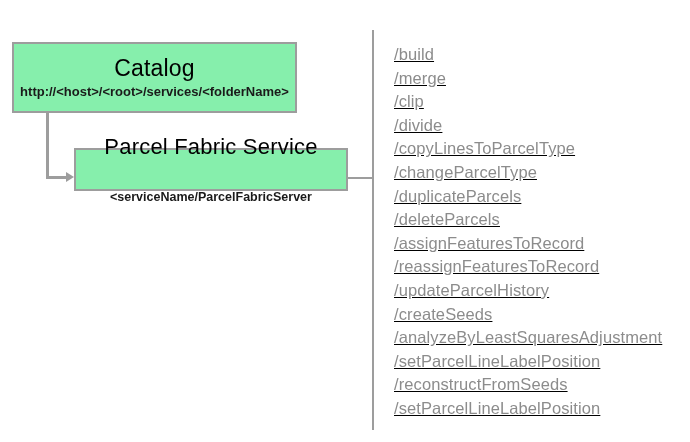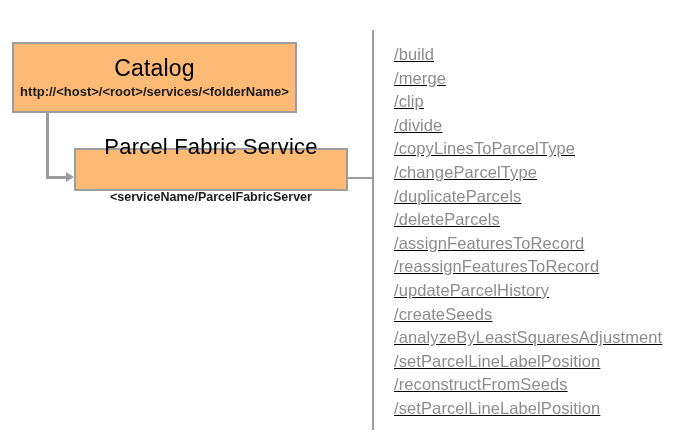--- a/index.html
+++ b/index.html
@@ -15,21 +15,21 @@
     width: 690px;
     height: 442px;
     background: #ffffff;
     overflow: hidden;
   }
 
   
   .node {
     position: absolute;
     box-sizing: border-box;
-    background: #fdba74;
+    background: #86efac;
     border: 2px solid #9d9d9d;
     display: flex;
     flex-direction: column;
     align-items: center;
     justify-content: center;
   }
   .node-title {
     color: #000000;
     font-size: 23px;
     line-height: 26px;

